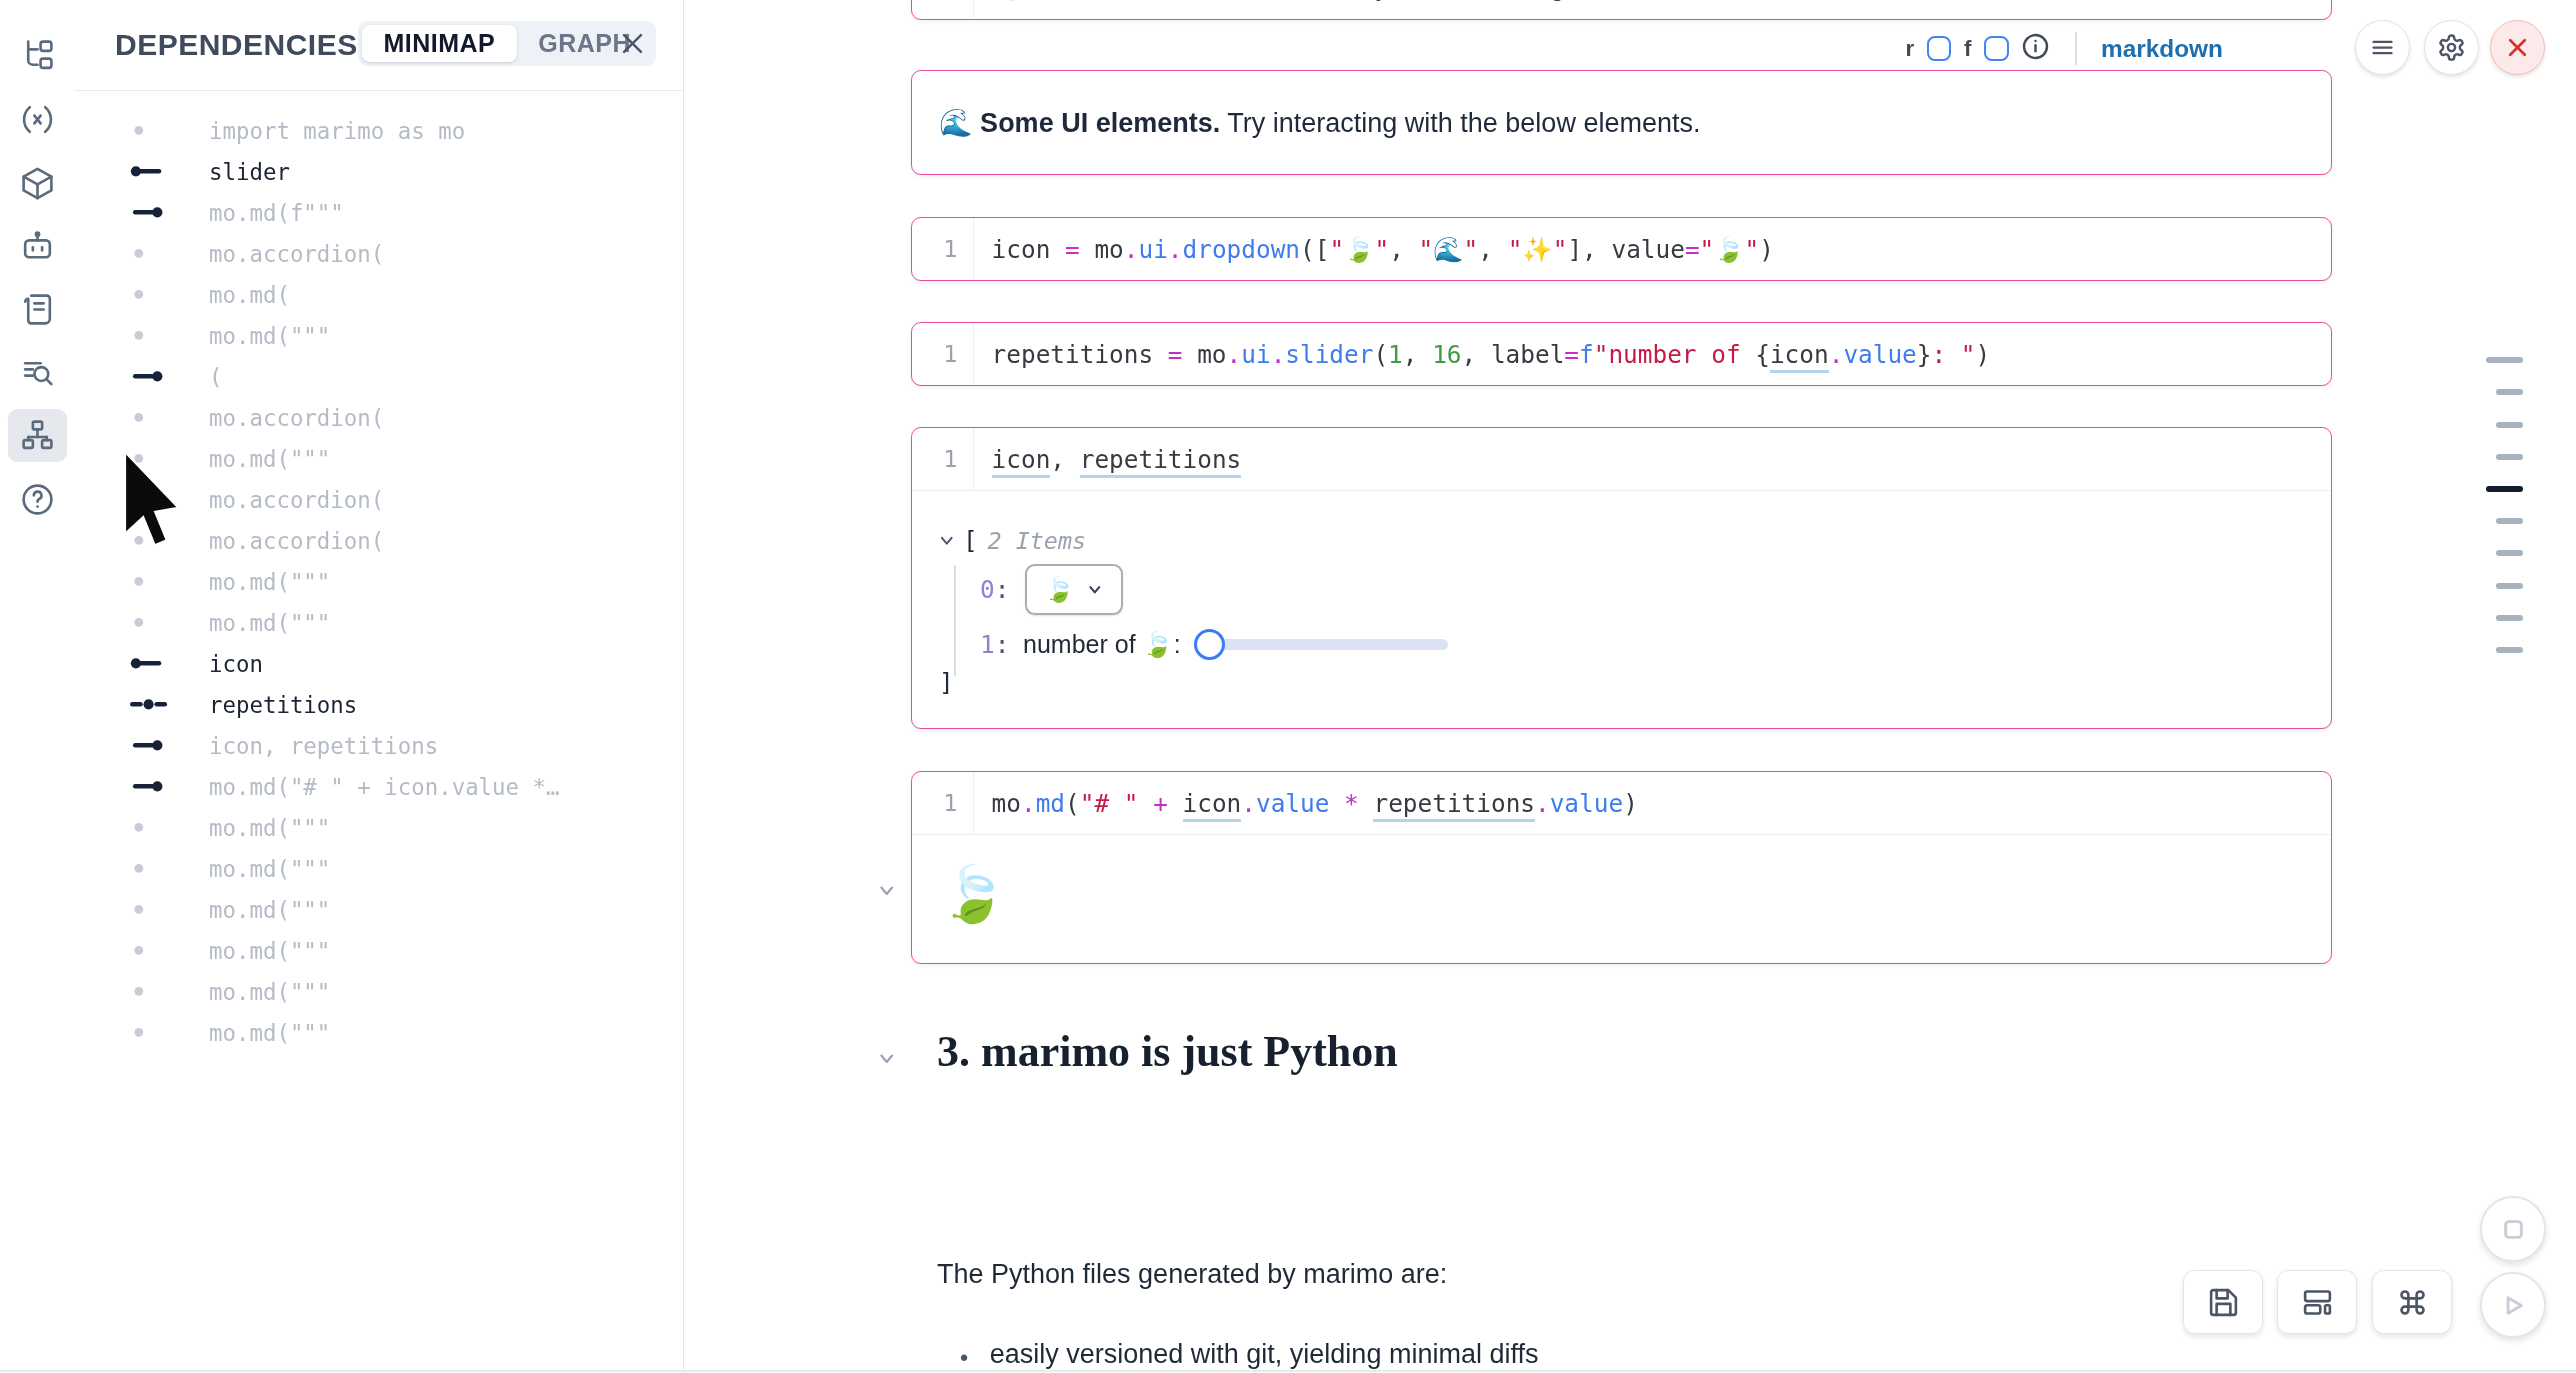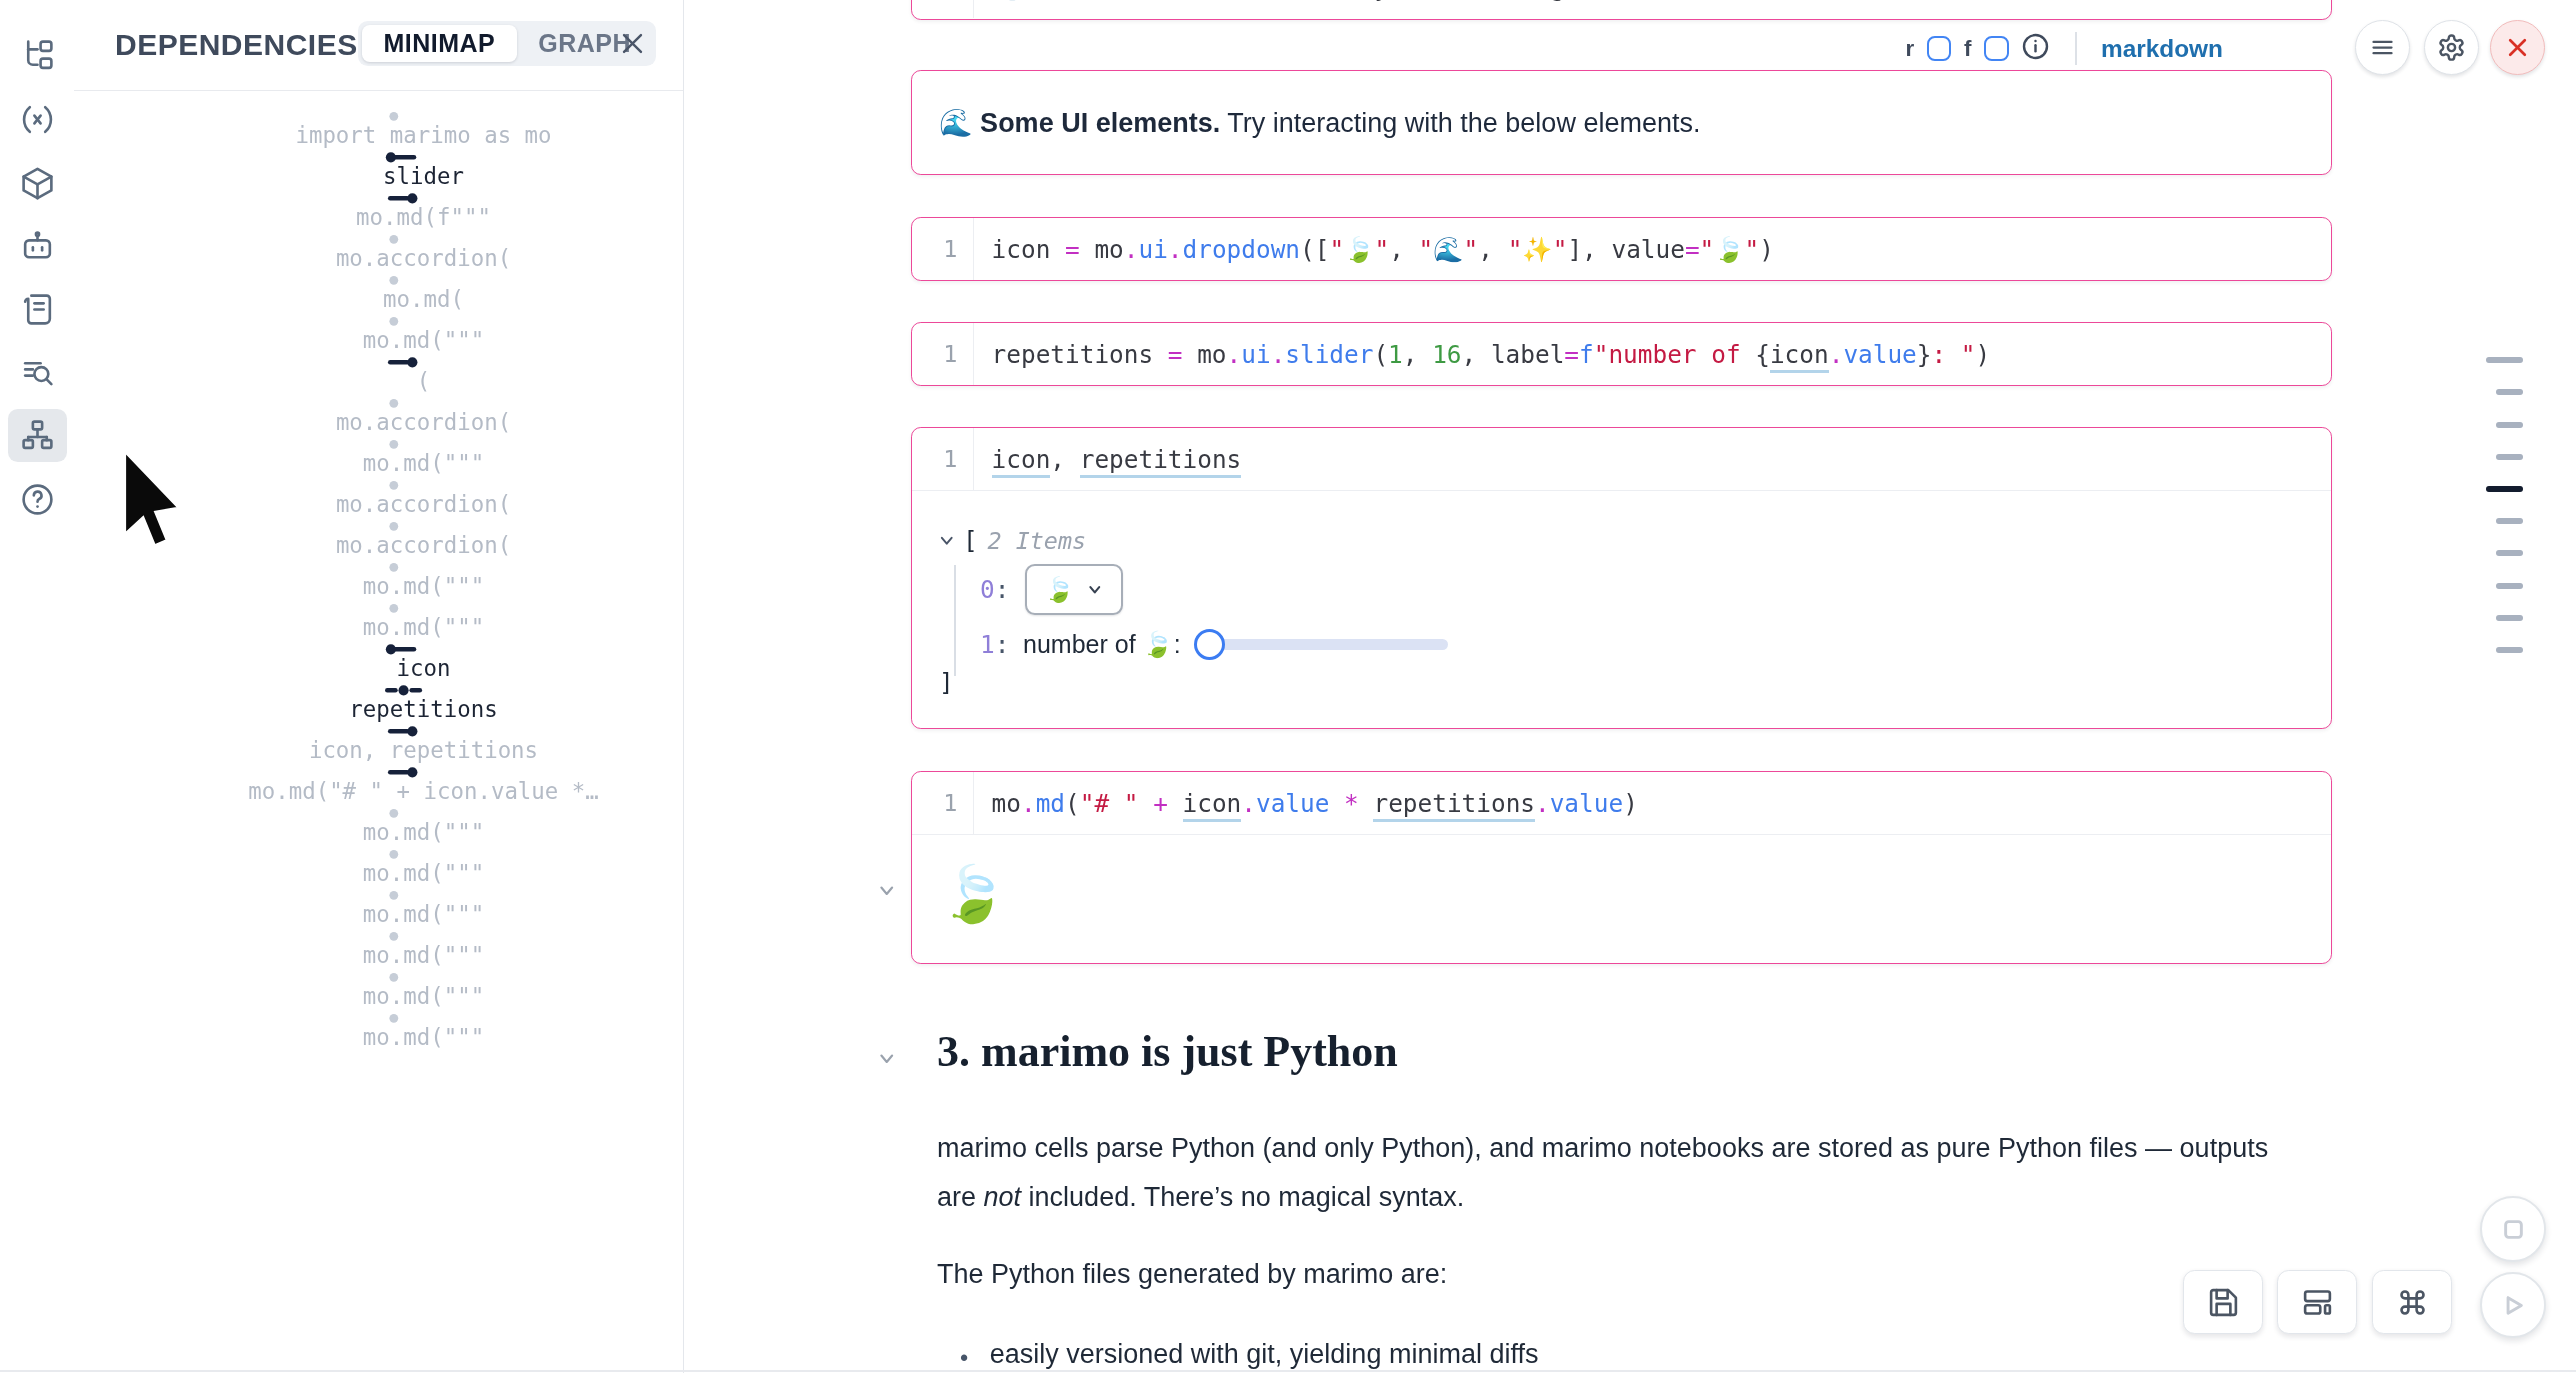--- a/index.html
+++ b/index.html
@@ -16,21 +16,21 @@
   #panel{position:absolute;left:74px;top:0;width:609px;height:1374px;background:#fff;border-right:1px solid #e4e7ec;}
   #panel-header{position:absolute;left:0;top:0;width:100%;height:90px;border-bottom:1px solid #e8eaee;}
   #panel-title{position:absolute;left:41px;top:28px;font-size:30px;font-weight:700;letter-spacing:0.5px;color:#3f4a5c;}
   #tab-group{position:absolute;left:284px;top:20.5px;height:45px;background:#eef1f5;border-radius:9.8px;display:flex;align-items:center;padding:3.9px;box-sizing:border-box;}
   .tab{font-size:25px;font-weight:700;letter-spacing:0.5px;padding:0 21.5px;height:37px;display:flex;align-items:center;border-radius:7.8px;color:#6b7688;}
   .tab.active{background:#fff;color:#111a2c;box-shadow:0 1px 2.9px rgba(15,23,42,.15);}
   #panel-close{position:absolute;left:544px;top:29px;width:29px;height:29px;color:#4a5568;}
   #panel-close svg{width:29px;height:29px;stroke:#4a5568;stroke-width:2;fill:none;stroke-linecap:round;}
 
   #minimap{position:absolute;left:0;top:110px;width:100%;}
-  .mm-row{height:41px;display:flex;align-items:center;padding-left:55px;flex-direction:column;}
+  .mm-row{height:41px;display:flex;align-items:center;padding-left:55px;}
   .mm-ic{width:45px;height:11.7px;display:flex;align-items:center;}
   .mm-ic svg{width:45px;height:12.7px;}
   .mm-label{margin-left:35px;font-family:"DejaVu Sans Mono",monospace;font-size:22.4px;color:#b4bbc6;white-space:pre;}
   .mm-label.act{color:#1c2434;}
 
   
   #cursor{position:absolute;left:119px;top:451px;width:64px;height:98px;z-index:50;}
 
   
   .cell{position:absolute;left:911px;width:1421px;background:#fff;border:1px solid #ec4899;border-radius:9.8px;
@@ -492,21 +492,20 @@
         <polyline points="5,7 10,13 15,7"></polyline>
       </svg>
   </div>
   <div class="chev-out" style="top:1048px">
     <svg viewBox="0 0 20 20">
         <polyline points="5,7 10,13 15,7"></polyline>
       </svg>
   </div>
 
   <div id="heading">3. marimo is just Python</div>
-  <div id="para1"><span>marimo cells parse Python (and only Python), and marimo notebooks are stored as pure Python files — outputs are </span><em>not</em><span> included. There’s no magical syntax.</span></div>
   <div id="para2">The Python files generated by marimo are:</div>
   <div id="bullet">
     <span class="dot">•</span>
     <span>easily versioned with git, yielding minimal diffs</span>
   </div>
 
   <div class="circ-btn" style="left:2355px;top:19.5px">
     <svg width="27" height="27" viewBox="0 0 24 24">
         <path d="M4 7h16"></path>
         <path d="M4 12h16"></path>

